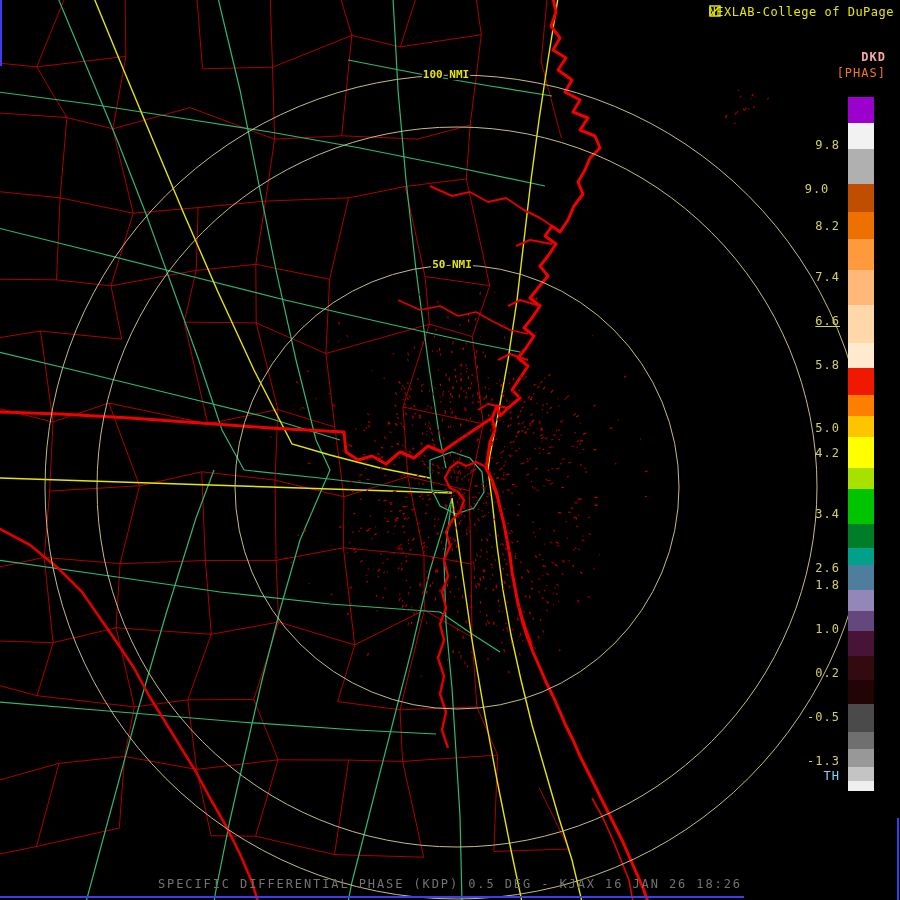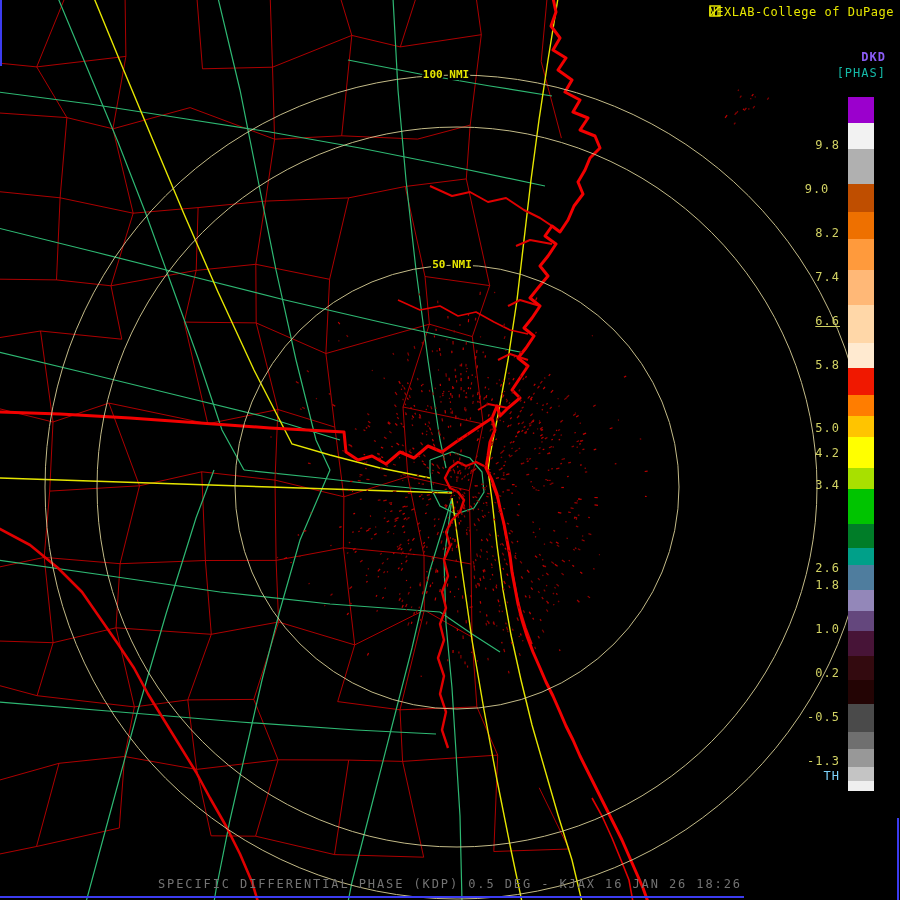--- a/index.html
+++ b/index.html
@@ -2,22 +2,22 @@
 <html><head>
 <meta charset="utf-8">
 <style>
   html,body{margin:0;padding:0;background:#000;}
   .stage{
     position:relative;width:900px;height:900px;background:#000;overflow:hidden;
     font-family:"DejaVu Sans Mono","Liberation Mono",monospace;
   }
   .txt{position:absolute;white-space:pre;}
   .brand-row{top:5px;right:6px;display:flex;align-items:center;gap:4px;color:#e6e600;font-size:12px;letter-spacing:.5px;}
-  .prod{top:50px;right:14px;color:#8b5cf6;font-size:12px;font-weight:bold;letter-spacing:1px;text-align:right;}
-  .units{top:66px;right:14px;color:#14b8a6;font-size:12px;letter-spacing:1px;text-align:left;}
+  .prod{top:50px;right:14px;color:#fca5a5;font-size:12px;font-weight:bold;letter-spacing:1px;text-align:right;}
+  .units{top:66px;right:14px;color:#f97316;font-size:12px;letter-spacing:1px;text-align:left;}
   .cb-bar{position:absolute;top:97px;right:26px;width:26px;height:694px;}
   .cb-ticks{position:absolute;top:0;right:60px;width:46px;height:900px;margin-top:29px;}
   .cb-tick{position:absolute;right:0;width:46px;text-align:right;color:#d2d264;font-size:12px;letter-spacing:1px;}
   .cb-th{position:absolute;top:769px;right:60px;width:46px;text-align:right;color:#7dd3fc;font-size:12px;letter-spacing:1px;}
   .statusbar{left:158px;top:877px;color:#737373;font-size:12px;letter-spacing:1.9px;}
   svg{position:absolute;left:0;top:0;}
 </style>
 </head>
 <body>
 
@@ -1024,27 +1024,27 @@
     </svg>
   </div>
 
   <div class="txt prod">DKD</div>
   <div class="txt units">[PHAS]</div>
 
   <div class="cb-bar" id="cb-bar" style="background: linear-gradient(rgb(155, 0, 205) 0%, rgb(155, 0, 205) 3.7%, rgb(242, 242, 242) 3.7%, rgb(242, 242, 242) 7.5%, rgb(176, 176, 176) 7.5%, rgb(176, 176, 176) 12.5%, rgb(191, 78, 0) 12.5%, rgb(191, 78, 0) 16.5%, rgb(238, 112, 0) 16.5%, rgb(238, 112, 0) 20.5%, rgb(255, 154, 60) 20.5%, rgb(255, 154, 60) 25%, rgb(255, 184, 119) 25%, rgb(255, 184, 119) 30%, rgb(255, 215, 168) 30%, rgb(255, 215, 168) 35.5%, rgb(255, 234, 208) 35.5%, rgb(255, 234, 208) 39%, rgb(240, 24, 0) 39%, rgb(240, 24, 0) 43%, rgb(255, 125, 0) 43%, rgb(255, 125, 0) 46%, rgb(255, 196, 0) 46%, rgb(255, 196, 0) 49%, rgb(255, 255, 0) 49%, rgb(255, 255, 0) 53.5%, rgb(168, 224, 0) 53.5%, rgb(168, 224, 0) 56.5%, rgb(0, 196, 0) 56.5%, rgb(0, 196, 0) 61.5%, rgb(0, 125, 40) 61.5%, rgb(0, 125, 40) 65%, rgb(0, 160, 137) 65%, rgb(0, 160, 137) 67.5%, rgb(79, 125, 158) 67.5%, rgb(79, 125, 158) 71%, rgb(147, 135, 185) 71%, rgb(147, 135, 185) 74%, rgb(100, 71, 125) 74%, rgb(100, 71, 125) 77%, rgb(71, 20, 55) 77%, rgb(71, 20, 55) 80.5%, rgb(51, 10, 15) 80.5%, rgb(51, 10, 15) 84%, rgb(35, 4, 4) 84%, rgb(35, 4, 4) 87.5%, rgb(74, 74, 74) 87.5%, rgb(74, 74, 74) 91.5%, rgb(111, 111, 111) 91.5%, rgb(111, 111, 111) 94%, rgb(152, 152, 152) 94%, rgb(152, 152, 152) 96.5%, rgb(196, 196, 196) 96.5%, rgb(196, 196, 196) 98.5%, rgb(239, 239, 239) 98.5%, rgb(239, 239, 239) 100%);"></div>
   <div class="cb-ticks" id="cb-ticks">
       <div class="cb-tick" style="top: 109px;">9.8</div>
       <div class="cb-tick" style="top: 153px; text-align: center;">9.0</div>
-      <div class="cb-tick" style="top: 197px;">8.2</div>
+      <div class="cb-tick" style="top: 190px;">8.2</div>
       <div class="cb-tick" style="top: 241px;">7.4</div>
       <div class="cb-tick" style="top: 285px; text-decoration: underline;">6.6</div>
       <div class="cb-tick" style="top: 329px; text-align: right;">5.8</div>
       <div class="cb-tick" style="top: 392px;">5.0</div>
       <div class="cb-tick" style="top: 417px;">4.2</div>
-      <div class="cb-tick" style="top: 449px;">3.4</div>
+      <div class="cb-tick" style="top: 478px;">3.4</div>
       <div class="cb-tick" style="top: 532px;">2.6</div>
       <div class="cb-tick" style="top: 549px;">1.8</div>
       <div class="cb-tick" style="top: 593px;">1.0</div>
       <div class="cb-tick" style="top: 637px;">0.2</div>
       <div class="cb-tick" style="top: 681px;">-0.5</div>
       <div class="cb-tick" style="top: 725px;">-1.3</div>
     </div>
   <div class="cb-th">TH</div>
 
   <div class="txt statusbar">SPECIFIC DIFFERENTIAL PHASE (KDP) 0.5 DEG - KJAX 16 JAN 26 18:26</div>

